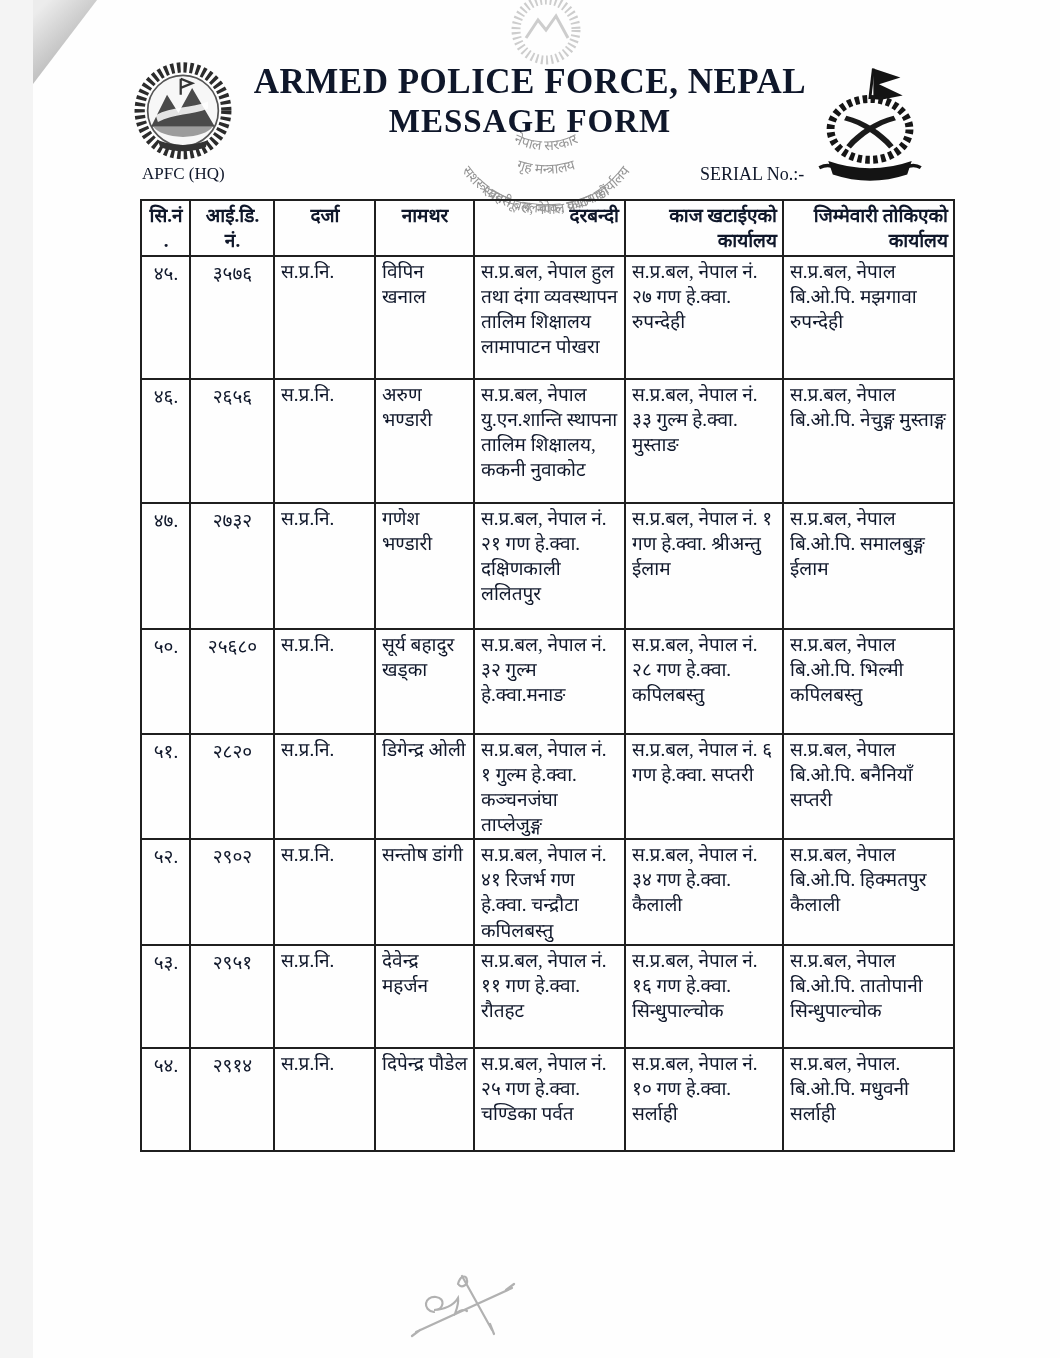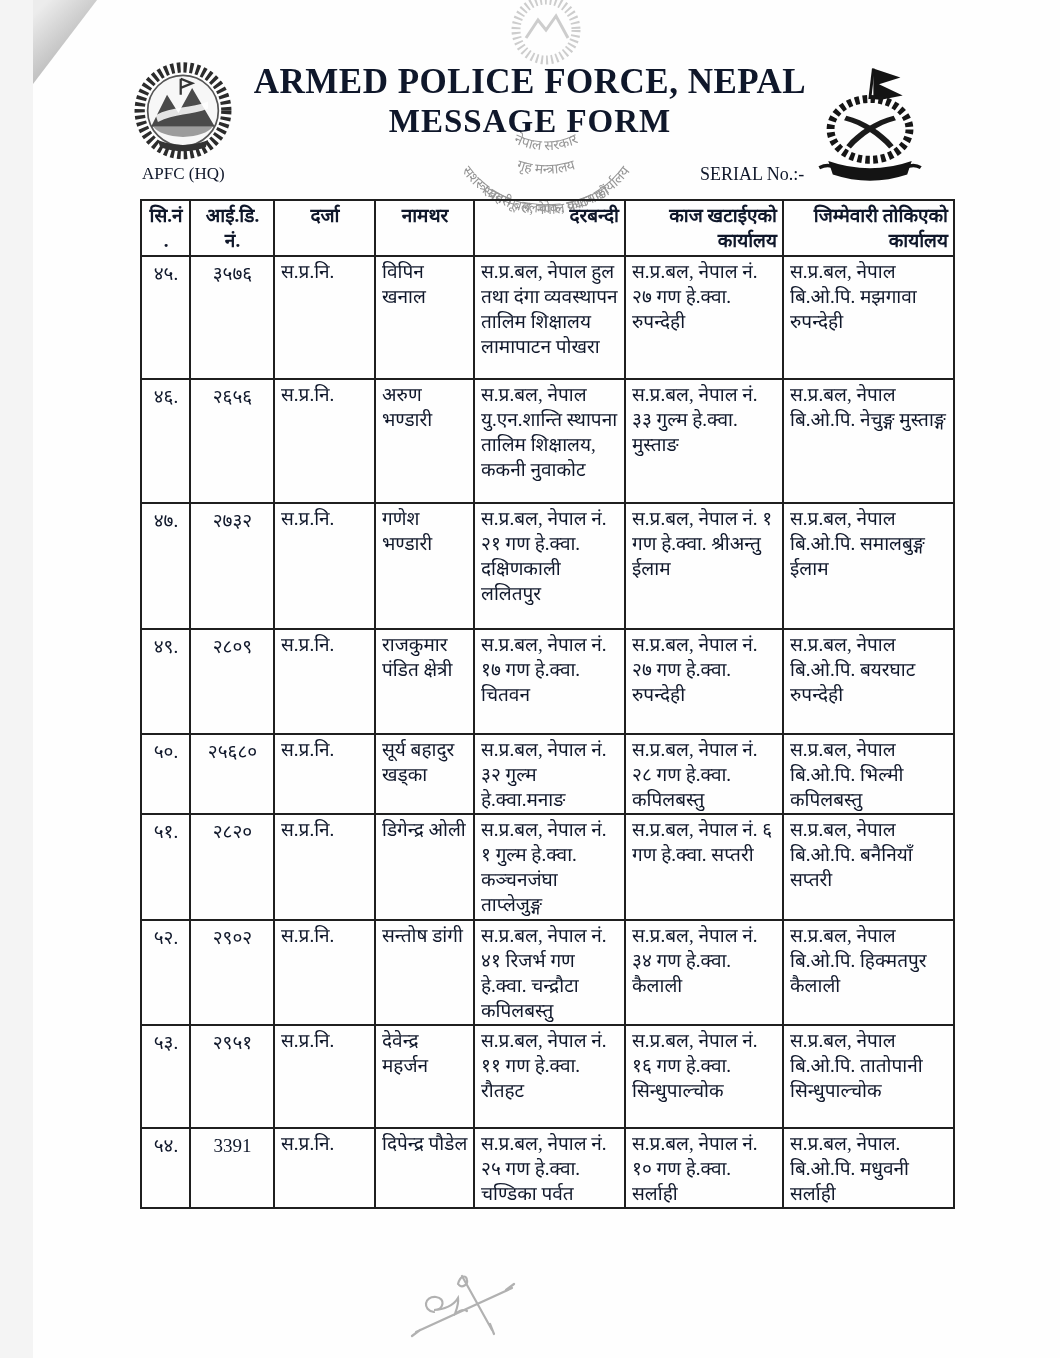--- a/index.html
+++ b/index.html
@@ -144,29 +144,20 @@
         <tr>
           <td>४७.</td>
           <td>२७३२</td>
           <td>स.प्र.नि.</td>
           <td>गणेश भण्डारी</td>
           <td>स.प्र.बल, नेपाल नं. २१ गण हे.क्वा. दक्षिणकाली ललितपुर</td>
           <td>स.प्र.बल, नेपाल नं. १ गण हे.क्वा. श्रीअन्तु ईलाम</td>
           <td>स.प्र.बल, नेपाल बि.ओ.पि. समालबुङ्ग ईलाम</td>
         </tr>
         <tr>
-          <td>४९.</td>
-          <td>२८०९</td>
-          <td>स.प्र.नि.</td>
-          <td>राजकुमार पंडित क्षेत्री</td>
-          <td>स.प्र.बल, नेपाल नं. १७ गण हे.क्वा. चितवन</td>
-          <td>स.प्र.बल, नेपाल नं. २७ गण हे.क्वा. रुपन्देही</td>
-          <td>स.प्र.बल, नेपाल बि.ओ.पि. बयरघाट रुपन्देही</td>
-        </tr>
-        <tr>
           <td>५०.</td>
           <td>२५६८०</td>
           <td>स.प्र.नि.</td>
           <td>सूर्य बहादुर खड्का</td>
           <td>स.प्र.बल, नेपाल नं. ३२ गुल्म हे.क्वा.मनाङ</td>
           <td>स.प्र.बल, नेपाल नं. २८ गण हे.क्वा. कपिलबस्तु</td>
           <td>स.प्र.बल, नेपाल बि.ओ.पि. भिल्मी कपिलबस्तु</td>
         </tr>
         <tr>
           <td>५१.</td>
@@ -190,21 +181,21 @@
           <td>५३.</td>
           <td>२९५१</td>
           <td>स.प्र.नि.</td>
           <td>देवेन्द्र महर्जन</td>
           <td>स.प्र.बल, नेपाल नं. ११ गण हे.क्वा. रौतहट</td>
           <td>स.प्र.बल, नेपाल नं. १६ गण हे.क्वा. सिन्धुपाल्चोक</td>
           <td>स.प्र.बल, नेपाल बि.ओ.पि. तातोपानी सिन्धुपाल्चोक</td>
         </tr>
         <tr>
           <td>५४.</td>
-          <td>3391</td>
+          <td>२९१४</td>
           <td>स.प्र.नि.</td>
           <td>दिपेन्द्र पौडेल</td>
           <td>स.प्र.बल, नेपाल नं. २५ गण हे.क्वा. चण्डिका पर्वत</td>
           <td>स.प्र.बल, नेपाल नं. १० गण हे.क्वा. सर्लाही</td>
           <td>स.प्र.बल, नेपाल. बि.ओ.पि. मधुवनी सर्लाही</td>
         </tr>
       </tbody>
   </table>
 
   <svg class="signature" viewBox="0 0 170 84">

